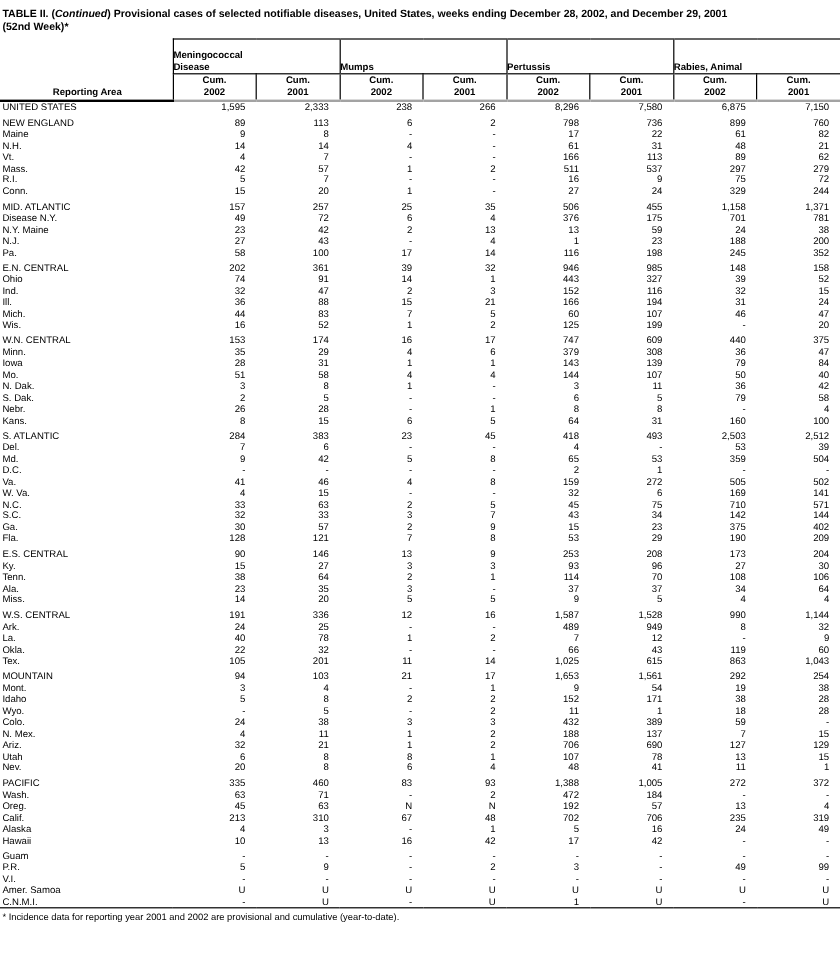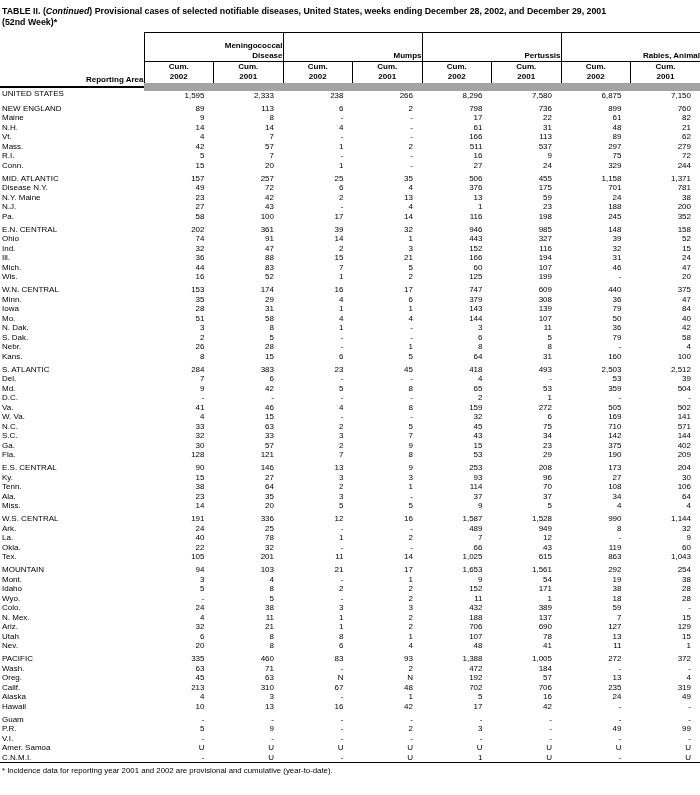--- a/index.html
+++ b/index.html
@@ -33,41 +33,41 @@
   col.c-area { width: 144px; }
   col.c-num  { width: 69.5px; }
 
   thead th {
     font-weight: bold;
     font-size: 8px;
     padding: 0;
     line-height: 1.18;
   }
   th.area-h {
-    text-align: right;
+    text-align: center;
     vertical-align: bottom;
     padding: 0 0 2px 2px;
     border-bottom: 2px solid #000;
   }
   th.grp {
-    text-align: right;
+    text-align: left;
     vertical-align: bottom;
     height: 27px;
     padding-bottom: 1px;
     border-top: 1px solid #000;
     border-bottom: 1px solid #000;
     border-left: 1px solid #000;
   }
   th.sub {
     text-align: center;
     vertical-align: bottom;
     height: 17px;
     padding-bottom: 2px;
     border-left: 1px solid #000;
-    border-bottom: 8px solid #a3a3a3;
+    border-bottom: 2px solid #a3a3a3;
     margin-top: 23px;
   }
   tbody td {
     font-size: 8px;
     height: 9.5px;
     line-height: 9.5px;
     padding: 0;
     white-space: nowrap;
     overflow: hidden;
   }

